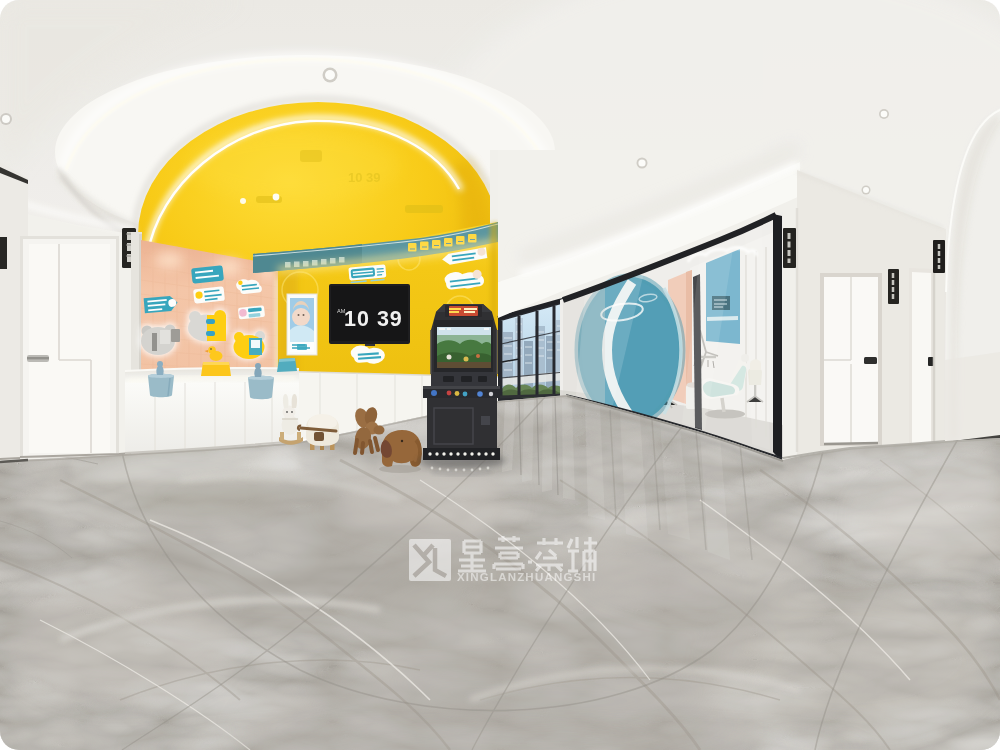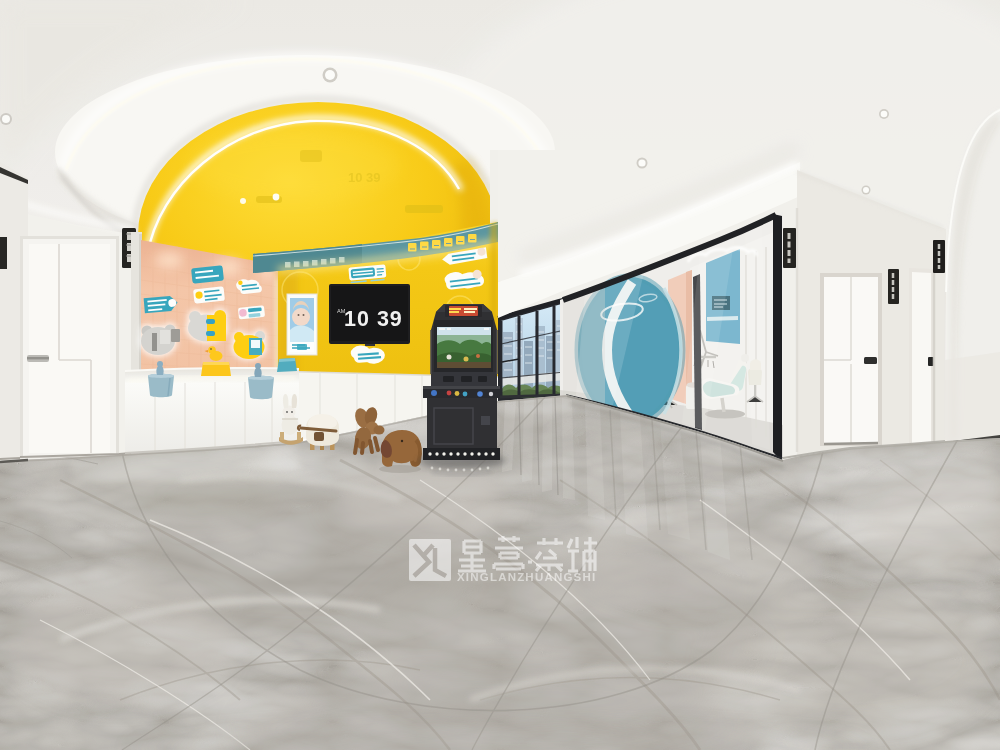--- a/index.html
+++ b/index.html
@@ -1,16 +1,16 @@
 <!DOCTYPE html>
 <html><head>
 <meta charset="utf-8">
 <style>
   html,body{margin:0;padding:0;background:#fff;}
-  #scene{width:1000px;height:750px;position:relative;overflow:hidden;font-family:"Liberation Sans",sans-serif;}
+  #scene{width:1000px;height:750px;position:relative;overflow:hidden;font-family:"Liberation Sans",sans-serif;border-radius:19px;}
 </style>
 </head>
 <body>
 <div id="scene">
 <svg width="1000" height="750" viewBox="0 0 1000 750" xmlns="http://www.w3.org/2000/svg">
 <defs>
   <linearGradient id="ceilG" x1="0" y1="0" x2="0" y2="1">
     <stop offset="0" stop-color="#ebe9e5"></stop>
     <stop offset="0.5" stop-color="#f1efec"></stop>
     <stop offset="1" stop-color="#e7e5e0"></stop>

